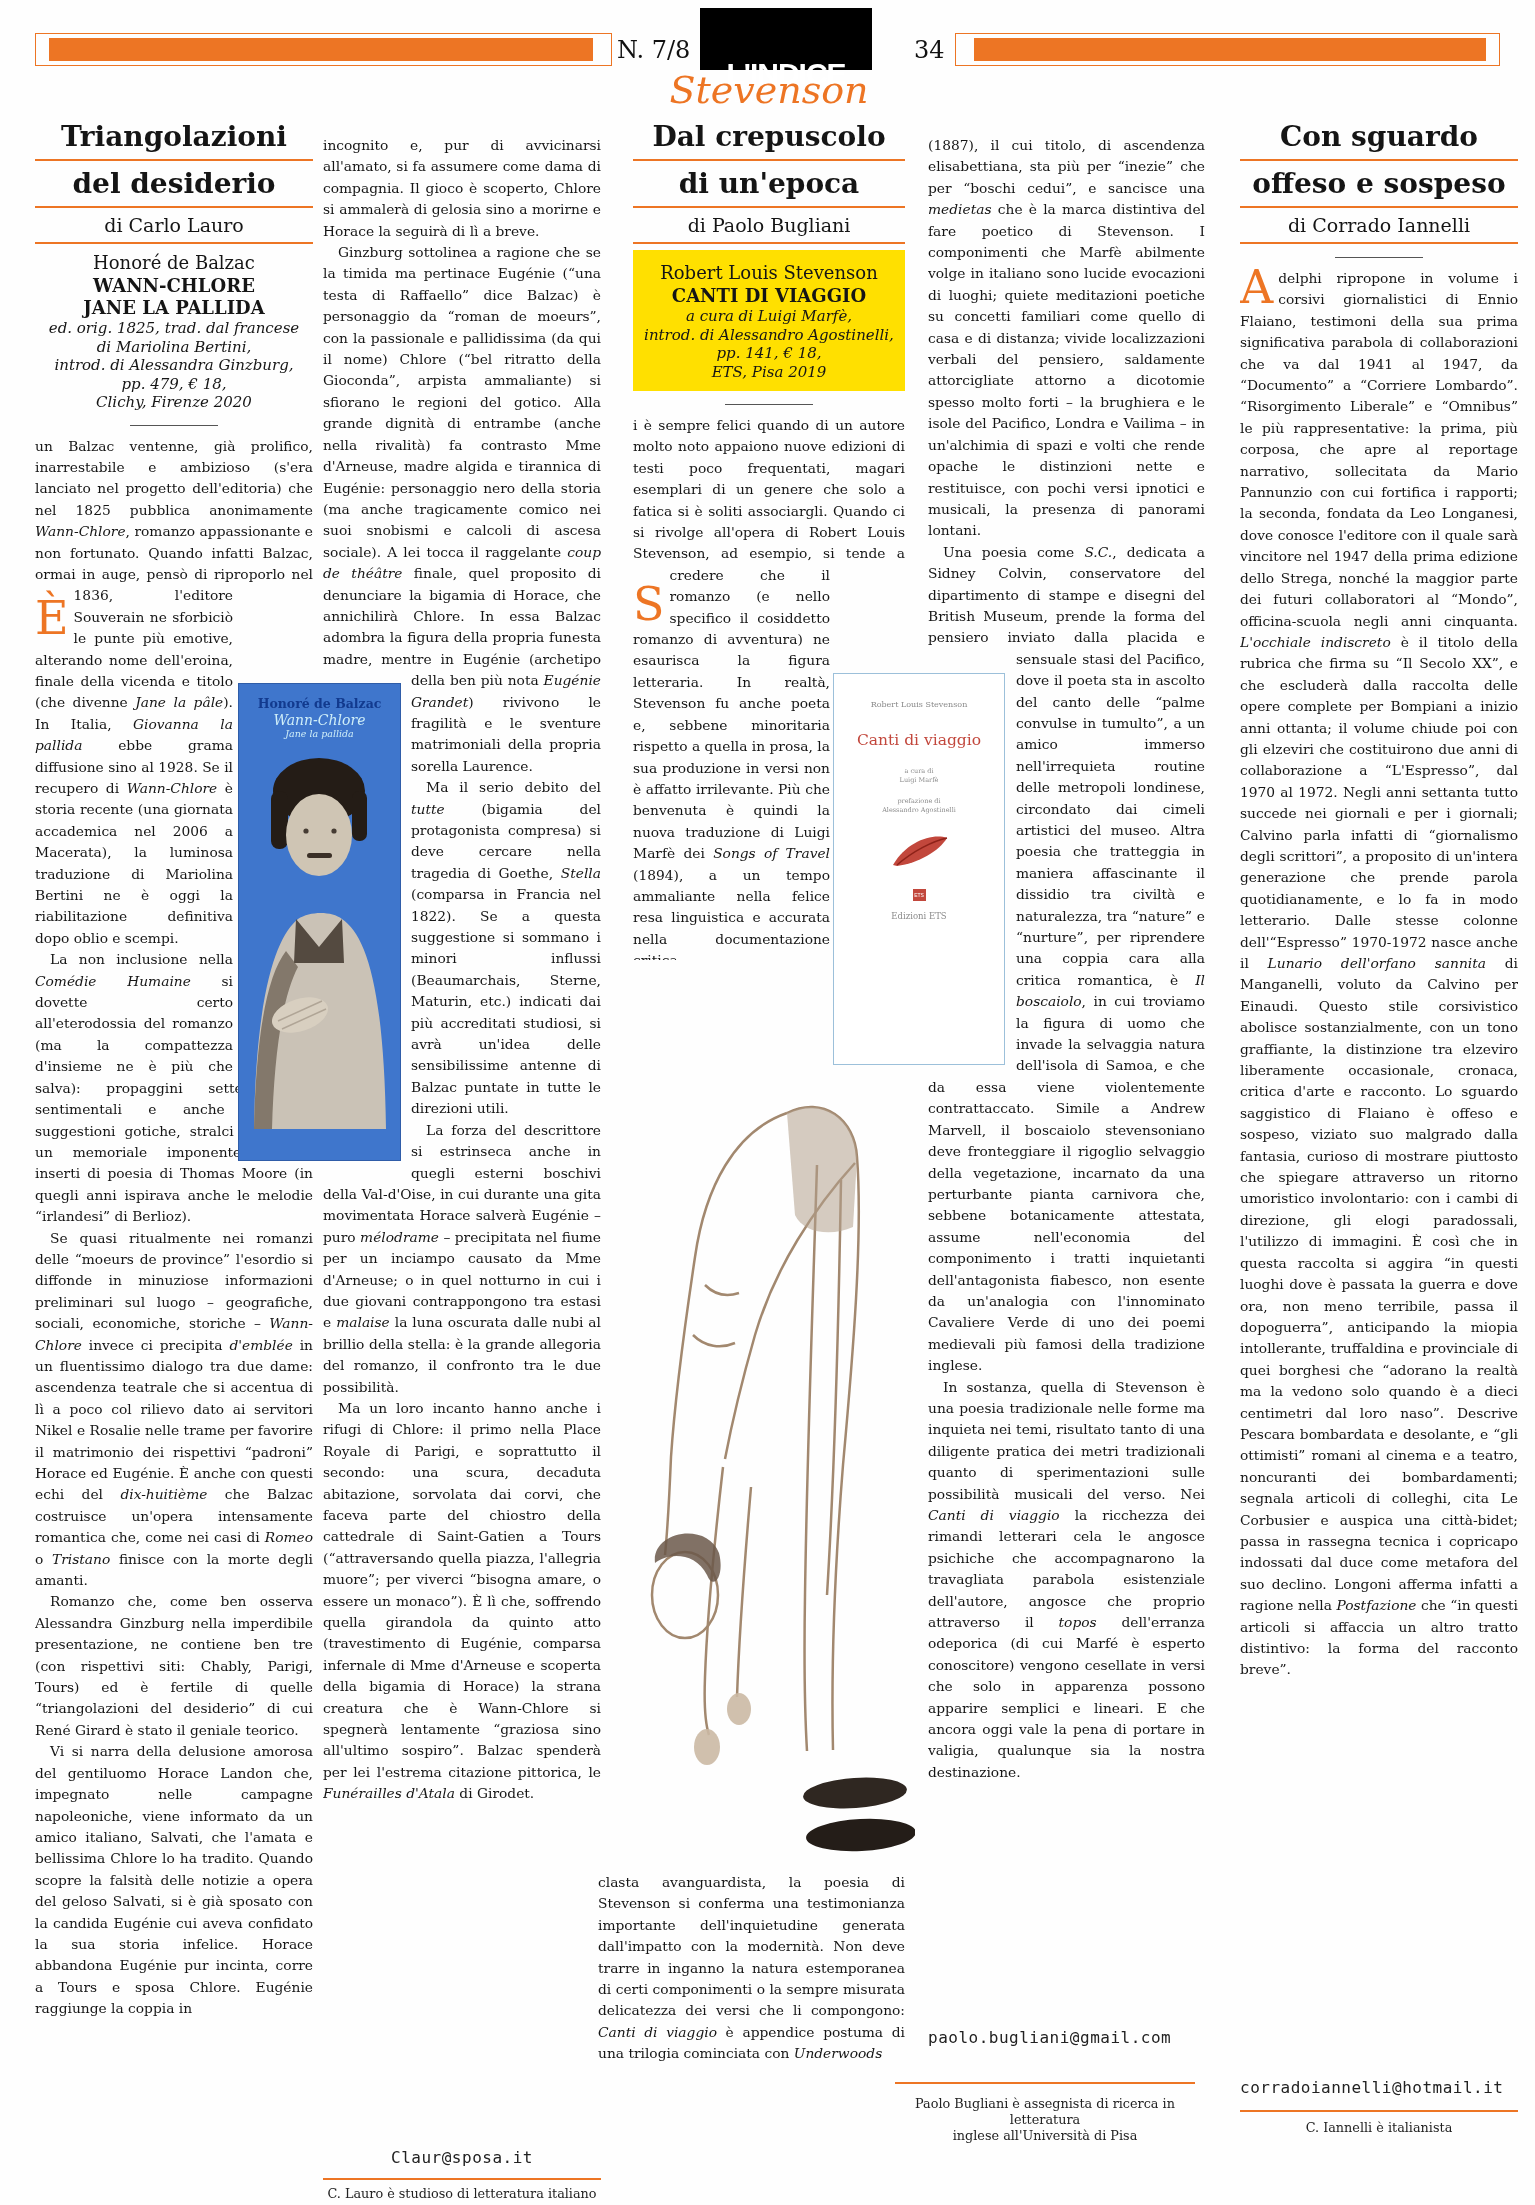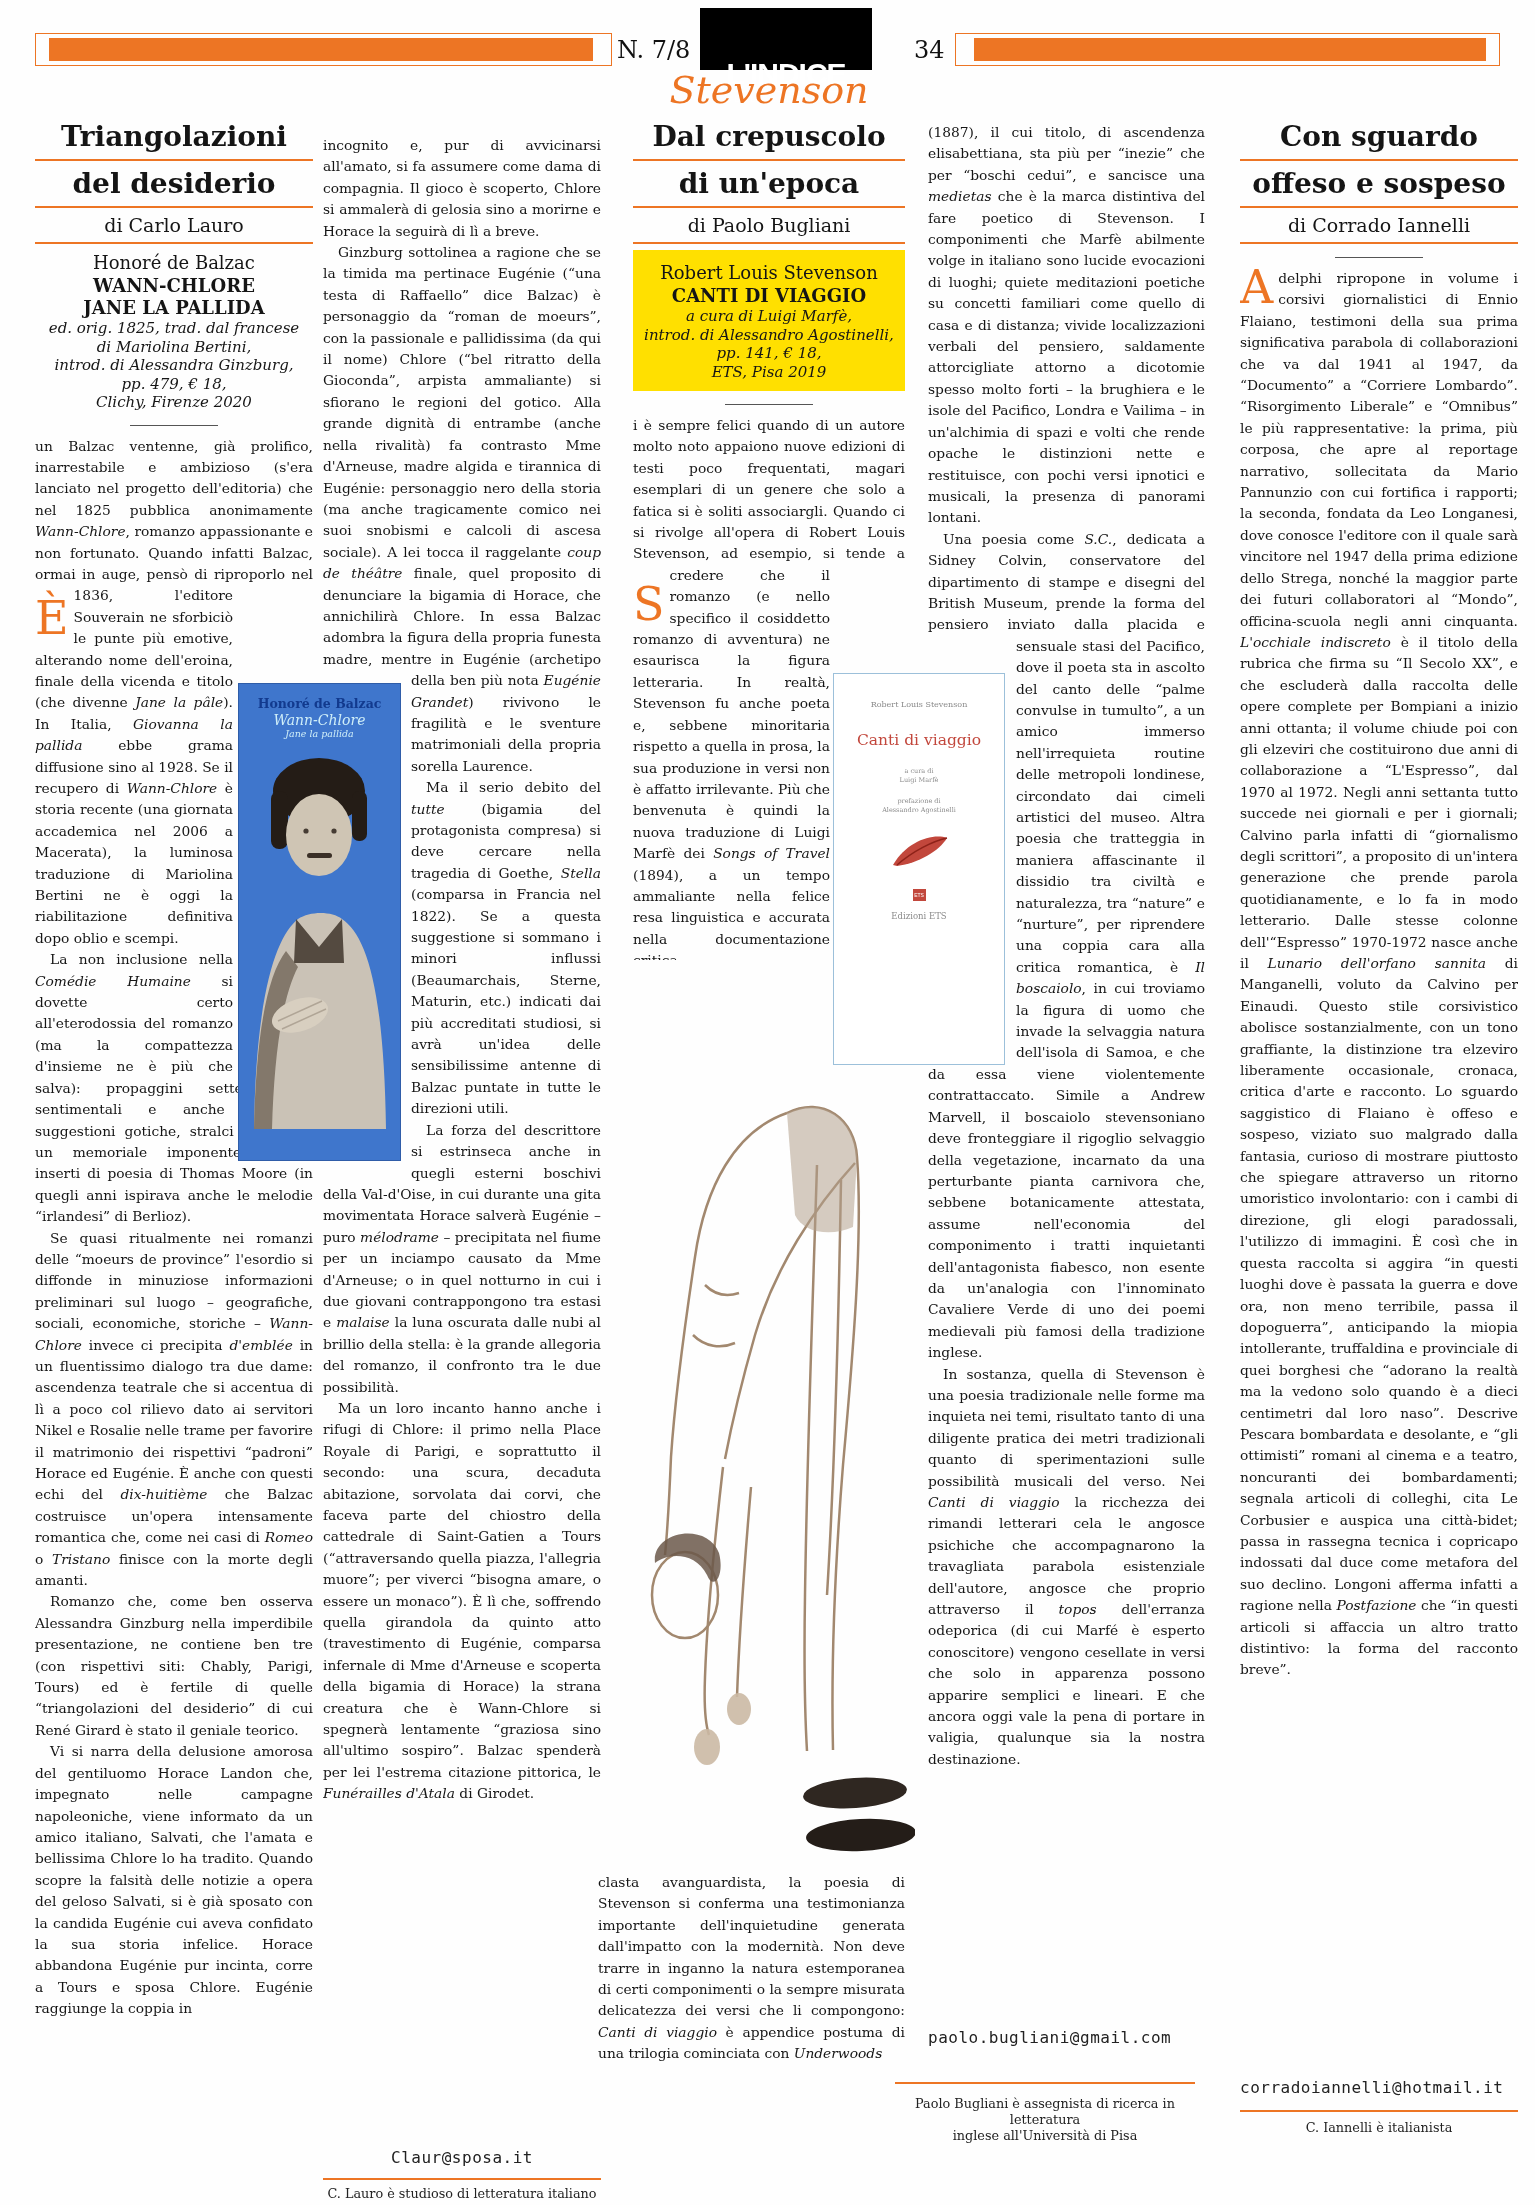--- a/index.html
+++ b/index.html
@@ -176,21 +176,21 @@
         </div>
     </div>
   </div>
 
   <div class="abs body clip" style="left:598px;top:1872px;width:307px;height:205px;">
     <div>
         <p>clasta avanguardista, la poesia di Stevenson si conferma una testimonianza importante dell'inquietudine generata dall'impatto con la modernità. Non deve trarre in inganno la natura estemporanea di certi componimenti o la sempre misurata delicatezza dei versi che li compongono: <i>Canti di viaggio</i> è appendice postuma di una trilogia cominciata con <i>Underwoods</i></p>
       </div>
   </div>
 
-  <div class="abs clip body" style="left:928px;top:122px;width:277px;height:1885px;">
+  <div class="abs clip body" style="left:928px;top:135px;width:277px;height:1885px;">
     <div class="fpushL" style="height:535px;"></div>
     <div class="fblockL" style="width:80px;height:398px;"></div>
     <div>
         <p>(1887), il cui titolo, di ascendenza elisabettiana, sta più per “inezie” che per “boschi cedui”, e sancisce una <i>medietas</i> che è la marca distintiva del fare poetico di Stevenson. I componimenti che Marfè abilmente volge in italiano sono lucide evocazioni di luoghi; quiete meditazioni poetiche su concetti familiari come quello di casa e di distanza; vivide localizzazioni verbali del pensiero, saldamente attorcigliate attorno a dicotomie spesso molto forti – la brughiera e le isole del Pacifico, Londra e Vailima – in un'alchimia di spazi e volti che rende opache le distinzioni nette e restituisce, con pochi versi ipnotici e musicali, la presenza di panorami lontani.</p>
         <p>Una poesia come <i>S.C.</i>, dedicata a Sidney Colvin, conservatore del dipartimento di stampe e disegni del British Museum, prende la forma del pensiero inviato dalla placida e sensuale stasi del Pacifico, dove il poeta sta in ascolto del canto delle “palme convulse in tumulto”, a un amico immerso nell'irrequieta routine delle metropoli londinese, circondato dai cimeli artistici del museo. Altra poesia che tratteggia in maniera affascinante il dissidio tra civiltà e naturalezza, tra “nature” e “nurture”, per riprendere una coppia cara alla critica romantica, è <i>Il boscaiolo</i>, in cui troviamo la figura di uomo che invade la selvaggia natura dell'isola di Samoa, e che da essa viene violentemente contrattaccato. Simile a Andrew Marvell, il boscaiolo stevensoniano deve fronteggiare il rigoglio selvaggio della vegetazione, incarnato da una perturbante pianta carnivora che, sebbene botanicamente attestata, assume nell'economia del componimento i tratti inquietanti dell'antagonista fiabesco, non esente da un'analogia con l'innominato Cavaliere Verde di uno dei poemi medievali più famosi della tradizione inglese.</p>
         <p>In sostanza, quella di Stevenson è una poesia tradizionale nelle forme ma inquieta nei temi, risultato tanto di una diligente pratica dei metri tradizionali quanto di sperimentazioni sulle possibilità musicali del verso. Nei <i>Canti di viaggio</i> la ricchezza dei rimandi letterari cela le angosce psichiche che accompagnarono la travagliata parabola esistenziale dell'autore, angosce che proprio attraverso il <i>topos</i> dell'erranza odeporica (di cui Marfé è esperto conoscitore) vengono cesellate in versi che solo in apparenza possono apparire semplici e lineari. E che ancora oggi vale la pena di portare in valigia, qualunque sia la nostra destinazione.</p>
       </div>
   </div>
 
   <div class="abs email" style="left:928px;top:2028px;">paolo.bugliani@gmail.com</div>

